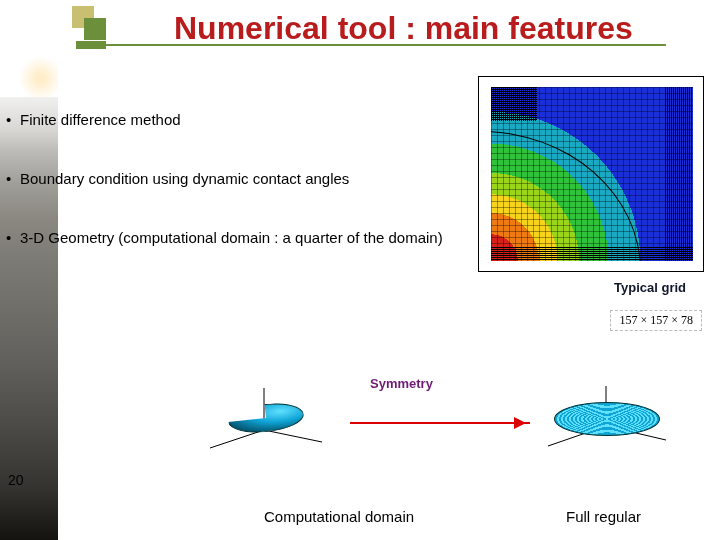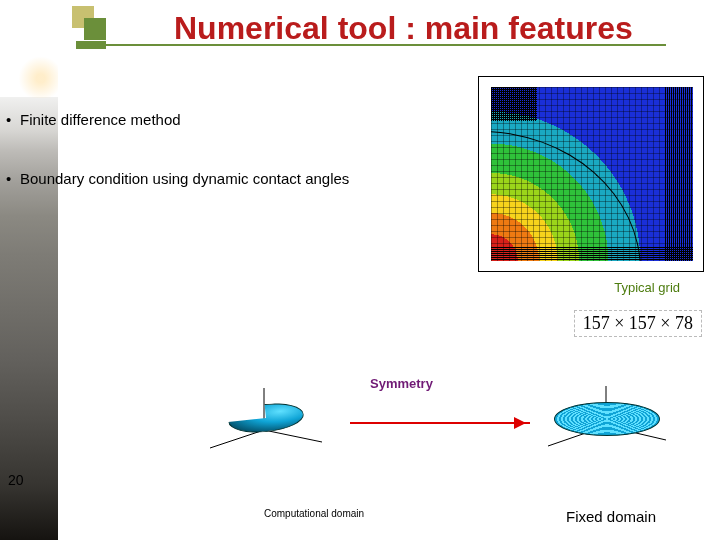--- a/index.html
+++ b/index.html
@@ -131,31 +131,31 @@
     position: absolute;
     left: -10px; bottom: -10px;
     width: 160px; height: 140px;
     border: 1px solid #000;
     border-radius: 0 100% 0 0 / 0 100% 0 0;
     border-left: none; border-bottom: none;
     background: transparent;
   }
   .typical-grid {
     position: absolute;
-    right: 40px; top: 280px;
+    right: 34px; top: 280px;
     font-family: Arial, sans-serif;
-    font-weight: normal;
+    font-weight: bold;
     font-size: 13px;
-    color: #4d7c0f;
+    color: #0f172a;
   }
   .dims {
     position: absolute;
     right: 18px; top: 310px;
     font-family: "Times New Roman", serif;
-    font-size: 18px;
+    font-size: 12px;
     color: #000;
     border: 1px dashed #bbb;
     padding: 2px 8px;
     background: #fff;
   }
   .symm-row {
     position: absolute;
     left: 200px; top: 370px;
     width: 500px; height: 90px;
   }
@@ -210,21 +210,21 @@
   }
   .slide-num {
     position: absolute;
     left: 8px; top: 472px;
     font-size: 14px;
     color: #000;
   }
   .caption-comp {
     position: absolute;
     left: 264px; top: 508px;
-    font-size: 10px;
+    font-size: 15px;
     color: #000;
   }
   .caption-full {
     position: absolute;
     left: 566px; top: 508px;
     font-size: 15px;
     color: #000;
   }
 </style>
 </head>
@@ -235,20 +235,21 @@
 <div class="title-bar">
   <div class="title-square-yellow"></div>
   <div class="title-square-green"></div>
   <div class="title-text">Numerical tool : main features</div>
   <div class="title-underline"></div>
 </div>
 
 <div class="bullets">
   <div class="bullet">Finite difference method</div>
   <div class="bullet">Boundary condition using dynamic contact angles</div>
+  <div class="bullet b-last">3-D Geometry (computational domain : a quarter of the domain)</div>
 </div>
 
 <div class="grid-img">
   <div class="grid-frame">
     <div class="grid-plot">
       <div class="heat"></div>
       <div class="grid-lines-v"></div>
       <div class="grid-lines-h"></div>
       <div class="grid-dense-tl"></div>
       <div class="grid-dense-r"></div>
@@ -277,13 +278,13 @@
       <line x1="66" y1="44" x2="66" y2="4" stroke="#000" stroke-width="1"></line>
       <line x1="66" y1="44" x2="8" y2="64" stroke="#000" stroke-width="1"></line>
       <line x1="66" y1="44" x2="126" y2="58" stroke="#000" stroke-width="1"></line>
     </svg>
     <div class="disk-f"></div>
   </div>
 </div>
 
 <div class="slide-num">20</div>
 <div class="caption-comp">Computational domain</div>
-<div class="caption-full">Fixed domain</div>
+<div class="caption-full">Full regular</div>
 
 </body></html>

